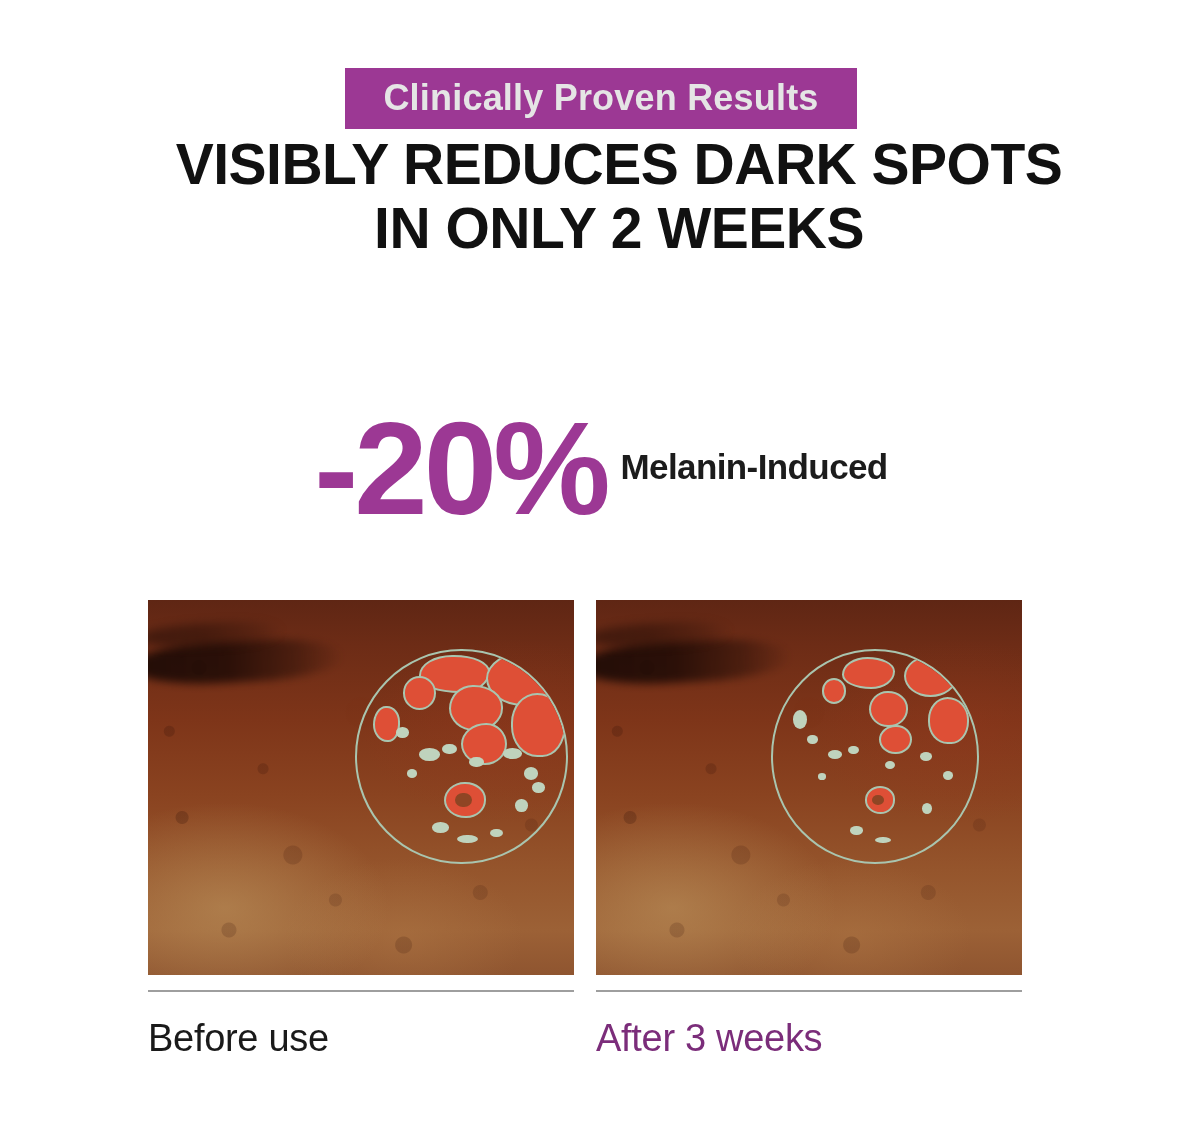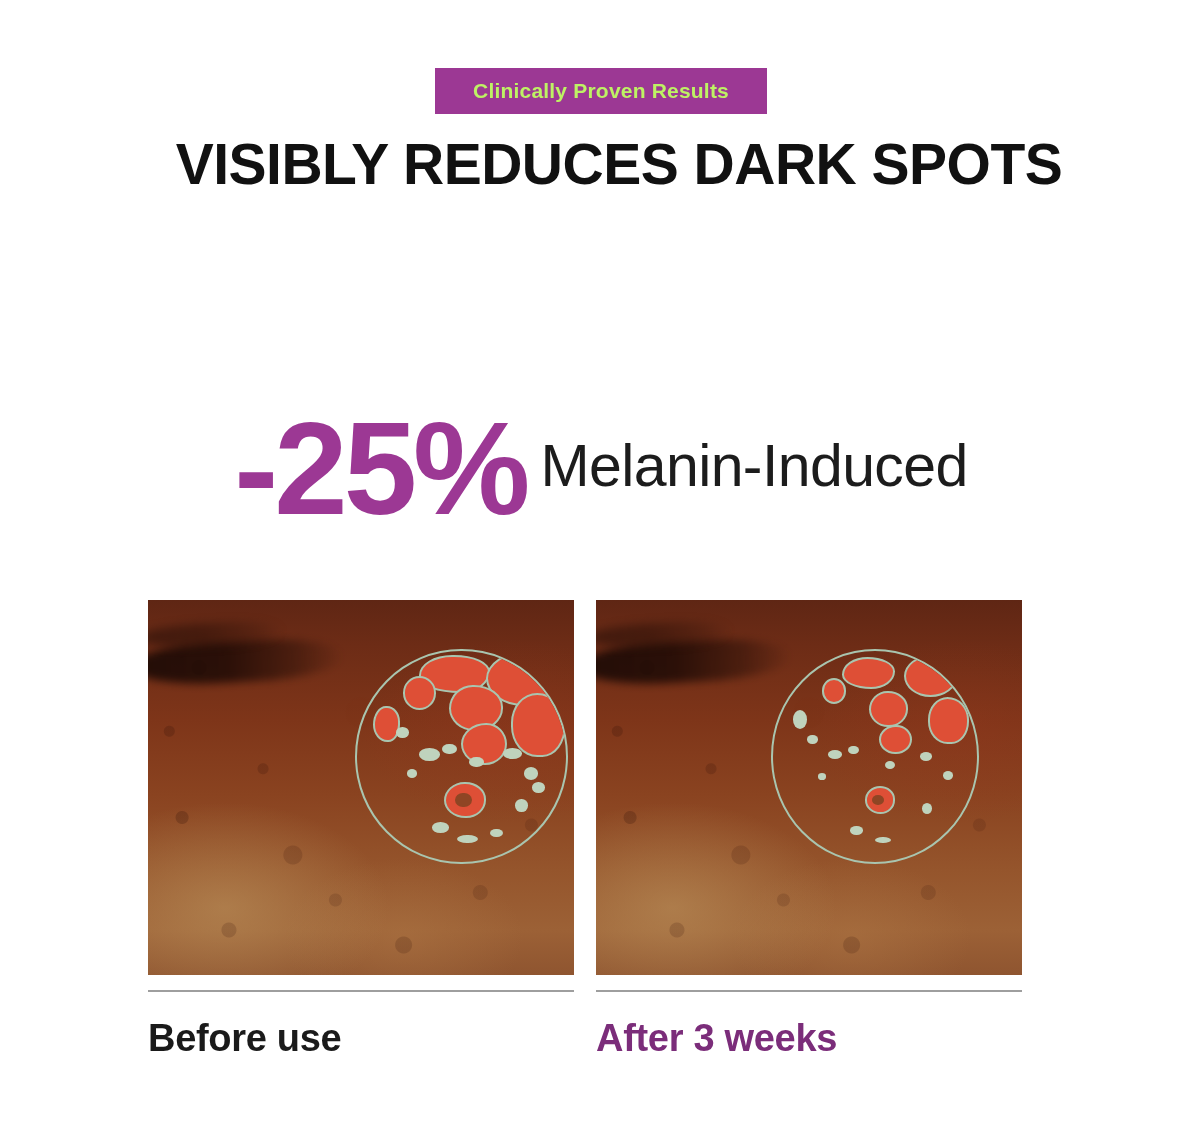--- a/index.html
+++ b/index.html
@@ -26,22 +26,22 @@
   .badge-row {
     position: absolute;
     top: 68px;
     left: 0;
     width: 100%;
     text-align: center;
   }
   .badge {
     display: inline-block;
     background: #9c3894;
-    color: #bef264;
-    font-size: 21px;
+    color: #e5e5e5;
+    font-size: 36px;
     font-weight: bold;
     letter-spacing: 0.2px;
     padding: 12px 38px 13px 38px;
     line-height: 1;
     white-space: nowrap;
   }
 
   
   .headline {
     position: absolute;
@@ -82,22 +82,22 @@
   }
   .stat-text {
     display: flex;
     flex-direction: column;
     justify-content: center;
     line-height: 1.0;
     padding-bottom: 4px;
   }
   .stat-text-top {
     color: #1c1c1c;
-    font-size: 59px;
-    font-weight: normal;
+    font-size: 35px;
+    font-weight: bold;
     letter-spacing: -0.6px;
     white-space: nowrap;
   }
   .stat-text-bottom {
     color: #2b2b2b;
     font-size: 49px;
     font-weight: normal;
     letter-spacing: -0.4px;
     white-space: nowrap;
     margin-top: 6px;
@@ -229,44 +229,45 @@
   }
   .caption-col { width: 426px; }
   .caption-rule {
     width: 100%;
     height: 2px;
     background: #9e9e9e;
   }
   .caption-label {
     margin-top: 26px;
     font-size: 38px;
-    font-weight: bold;
+    font-weight: normal;
     letter-spacing: -0.3px;
     line-height: 1.1;
     white-space: nowrap;
   }
   .caption-before { color: #1a1a1a; }
   .caption-after  { color: #7b2d7a; }
 </style>
 </head>
 <body>
 
 <div class="poster">
 
   <div class="badge-row">
     <span class="badge">Clinically Proven Results</span>
   </div>
 
   <div class="headline">
     <span class="line">VISIBLY REDUCES DARK SPOTS</span>
+    <span class="line">IN ONLY 2 WEEKS</span>
   </div>
 
   <div class="stat-block">
     <div class="stat-inner">
-      <div class="stat-number">-25%</div>
+      <div class="stat-number">-20%</div>
       <div class="stat-text">
         <div class="stat-text-top">Melanin-Induced</div>
       </div>
     </div>
   </div>
 
   <div class="compare">
 
     <div class="panel">
       <div class="skin-frame">

